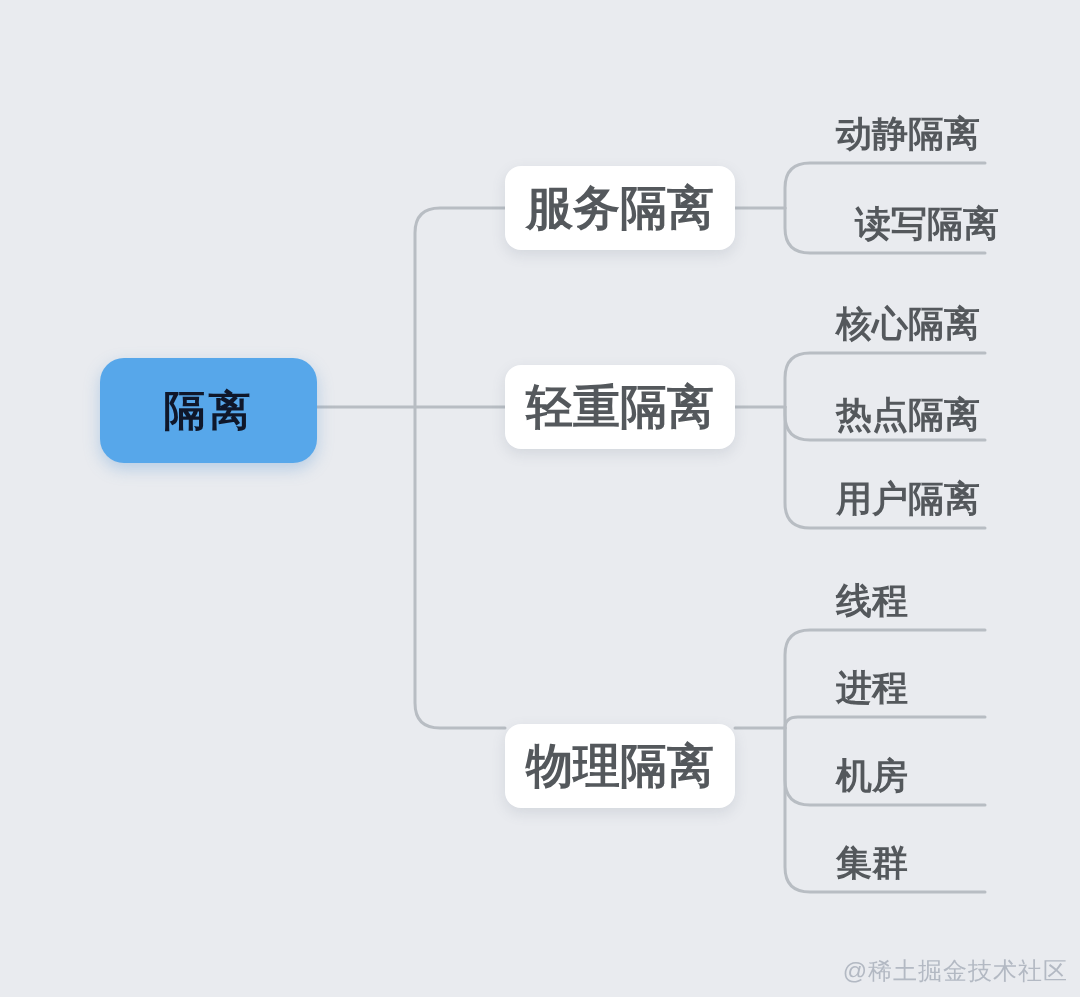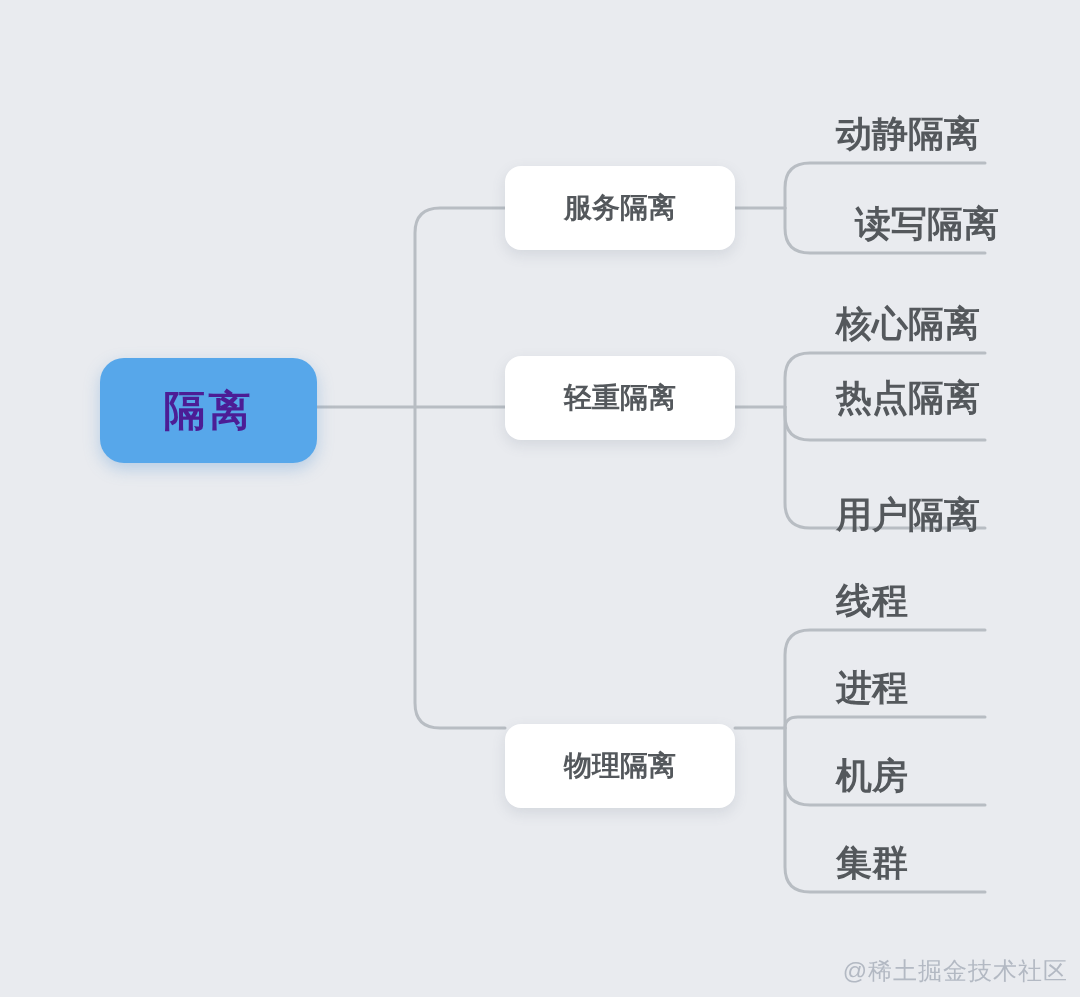--- a/index.html
+++ b/index.html
@@ -30,53 +30,53 @@
     font-weight: bold;
     cursor: default;
   }
   .root {
     left: 100px;
     top: 358px;
     width: 217px;
     height: 105px;
     background: #57A7EA;
     border-radius: 24px;
-    color: #4c1d95;
+    color: #0f172a;
     font-size: 42px;
     letter-spacing: 3px;
     box-shadow: 0 6px 16px rgba(90, 150, 210, 0.35);
   }
   .branch {
     left: 505px;
     width: 230px;
     height: 84px;
     background: #FFFFFF;
     border-radius: 16px;
     color: #54585C;
-    font-size: 28px;
+    font-size: 47px;
     box-shadow: 0 5px 14px rgba(100, 110, 130, 0.16);
   }
   .branch-0 { top: 166px; }
-  .branch-1 { top: 356px; }
+  .branch-1 { top: 365px; }
   .branch-2 { top: 686px; margin-top: 38px; }
   .leaf {
     position: absolute;
     left: 836px;
     font-size: 36px;
     font-weight: bold;
     color: #54585C;
     line-height: 36px;
     white-space: nowrap;
     cursor: default;
   }
   .leaf-0-0 { top: 116px; }
   .leaf-0-1 { top: 206px; margin-left: 19px; }
   .leaf-1-0 { top: 306px; }
-  .leaf-1-1 { top: 380px; }
-  .leaf-1-2 { top: 481px; margin-top: 16px; }
+  .leaf-1-1 { top: 397px; }
+  .leaf-1-2 { top: 481px; }
   .leaf-2-0 { top: 583px; }
   .leaf-2-1 { top: 670px; }
   .leaf-2-2 { top: 758px; }
   .leaf-2-3 { top: 845px; }
   .watermark {
     position: absolute;
     right: 12px;
     bottom: 10px;
     font-size: 24px;
     color: #B3B9C3;

